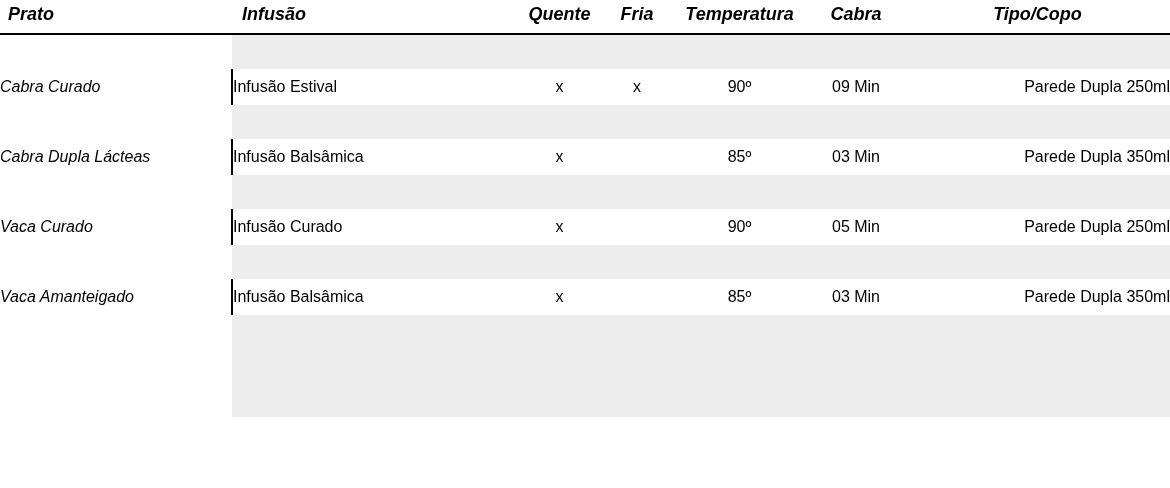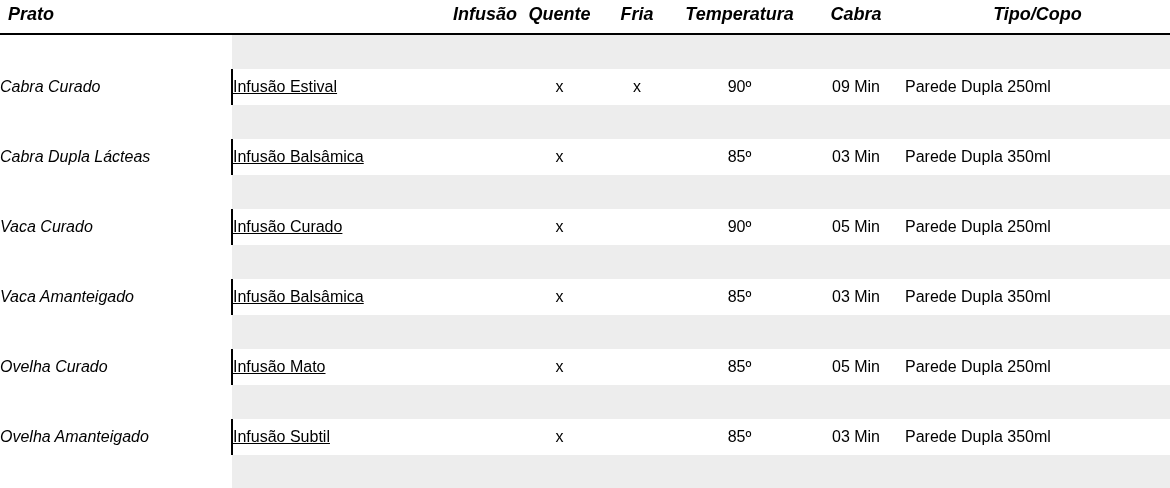--- a/index.html
+++ b/index.html
@@ -42,21 +42,21 @@
     border-bottom: 2px solid #000000;
     text-align: center;
     vertical-align: bottom;
     background: #ffffff;
   }
   thead th.left {
     text-align: left;
     padding-left: 8px;
   }
   thead th.infusao {
-    text-align: right;
+    text-align: left;
     padding-left: 10px;
   }
 
   tbody tr.spacer td {
     height: 34px;
     background: #ededed;
     border: none;
     padding: 0;
   }
   tbody tr.spacer td.prato-cell {
@@ -76,27 +76,26 @@
     text-align: left;
     padding-left: 8px;
     border-right: 2px solid #000000;
     background: #ffffff !important;
     white-space: nowrap;
   }
   td.infusao-cell {
     text-align: left;
     padding-left: 10px;
     white-space: nowrap;
-    text-decoration: underline;
   }
   td.center-cell {
     text-align: center;
   }
   td.tipo-cell {
-    text-align: left;
+    text-align: right;
     white-space: nowrap;
   }
 </style>
 </head>
 <body>
 
 <div class="sheet">
   <table class="pairings">
     <colgroup>
       <col class="c-prato">
@@ -178,44 +177,26 @@
         <td class="center-cell">85º</td>
         <td class="center-cell">03 Min</td>
         <td class="tipo-cell">Parede Dupla 350ml</td>
       </tr>
 
       <tr class="spacer">
         <td class="prato-cell"></td>
         <td colspan="6"></td>
       </tr>
 
-      <tr class="data">
-        <td class="prato-cell">Ovelha Curado</td>
-        <td class="infusao-cell">Infusão Mato</td>
-        <td class="center-cell">x</td>
-        <td class="center-cell"></td>
-        <td class="center-cell">85º</td>
-        <td class="center-cell">05 Min</td>
-        <td class="tipo-cell">Parede Dupla 250ml</td>
-      </tr>
-
-      <tr class="spacer">
-        <td class="prato-cell"></td>
-        <td colspan="6"></td>
-      </tr>
-
-      <tr class="data">
-        <td class="prato-cell">Ovelha Amanteigado</td>
-        <td class="infusao-cell">Infusão Subtil</td>
-        <td class="center-cell">x</td>
-        <td class="center-cell"></td>
-        <td class="center-cell">85º</td>
-        <td class="center-cell">03 Min</td>
-        <td class="tipo-cell">Parede Dupla 350ml</td>
-      </tr>
+
+      <tr class="spacer">
+        <td class="prato-cell"></td>
+        <td colspan="6"></td>
+      </tr>
+
 
       <tr class="spacer">
         <td class="prato-cell"></td>
         <td colspan="6"></td>
       </tr>
 
     </tbody>
   </table>
 </div>
 

